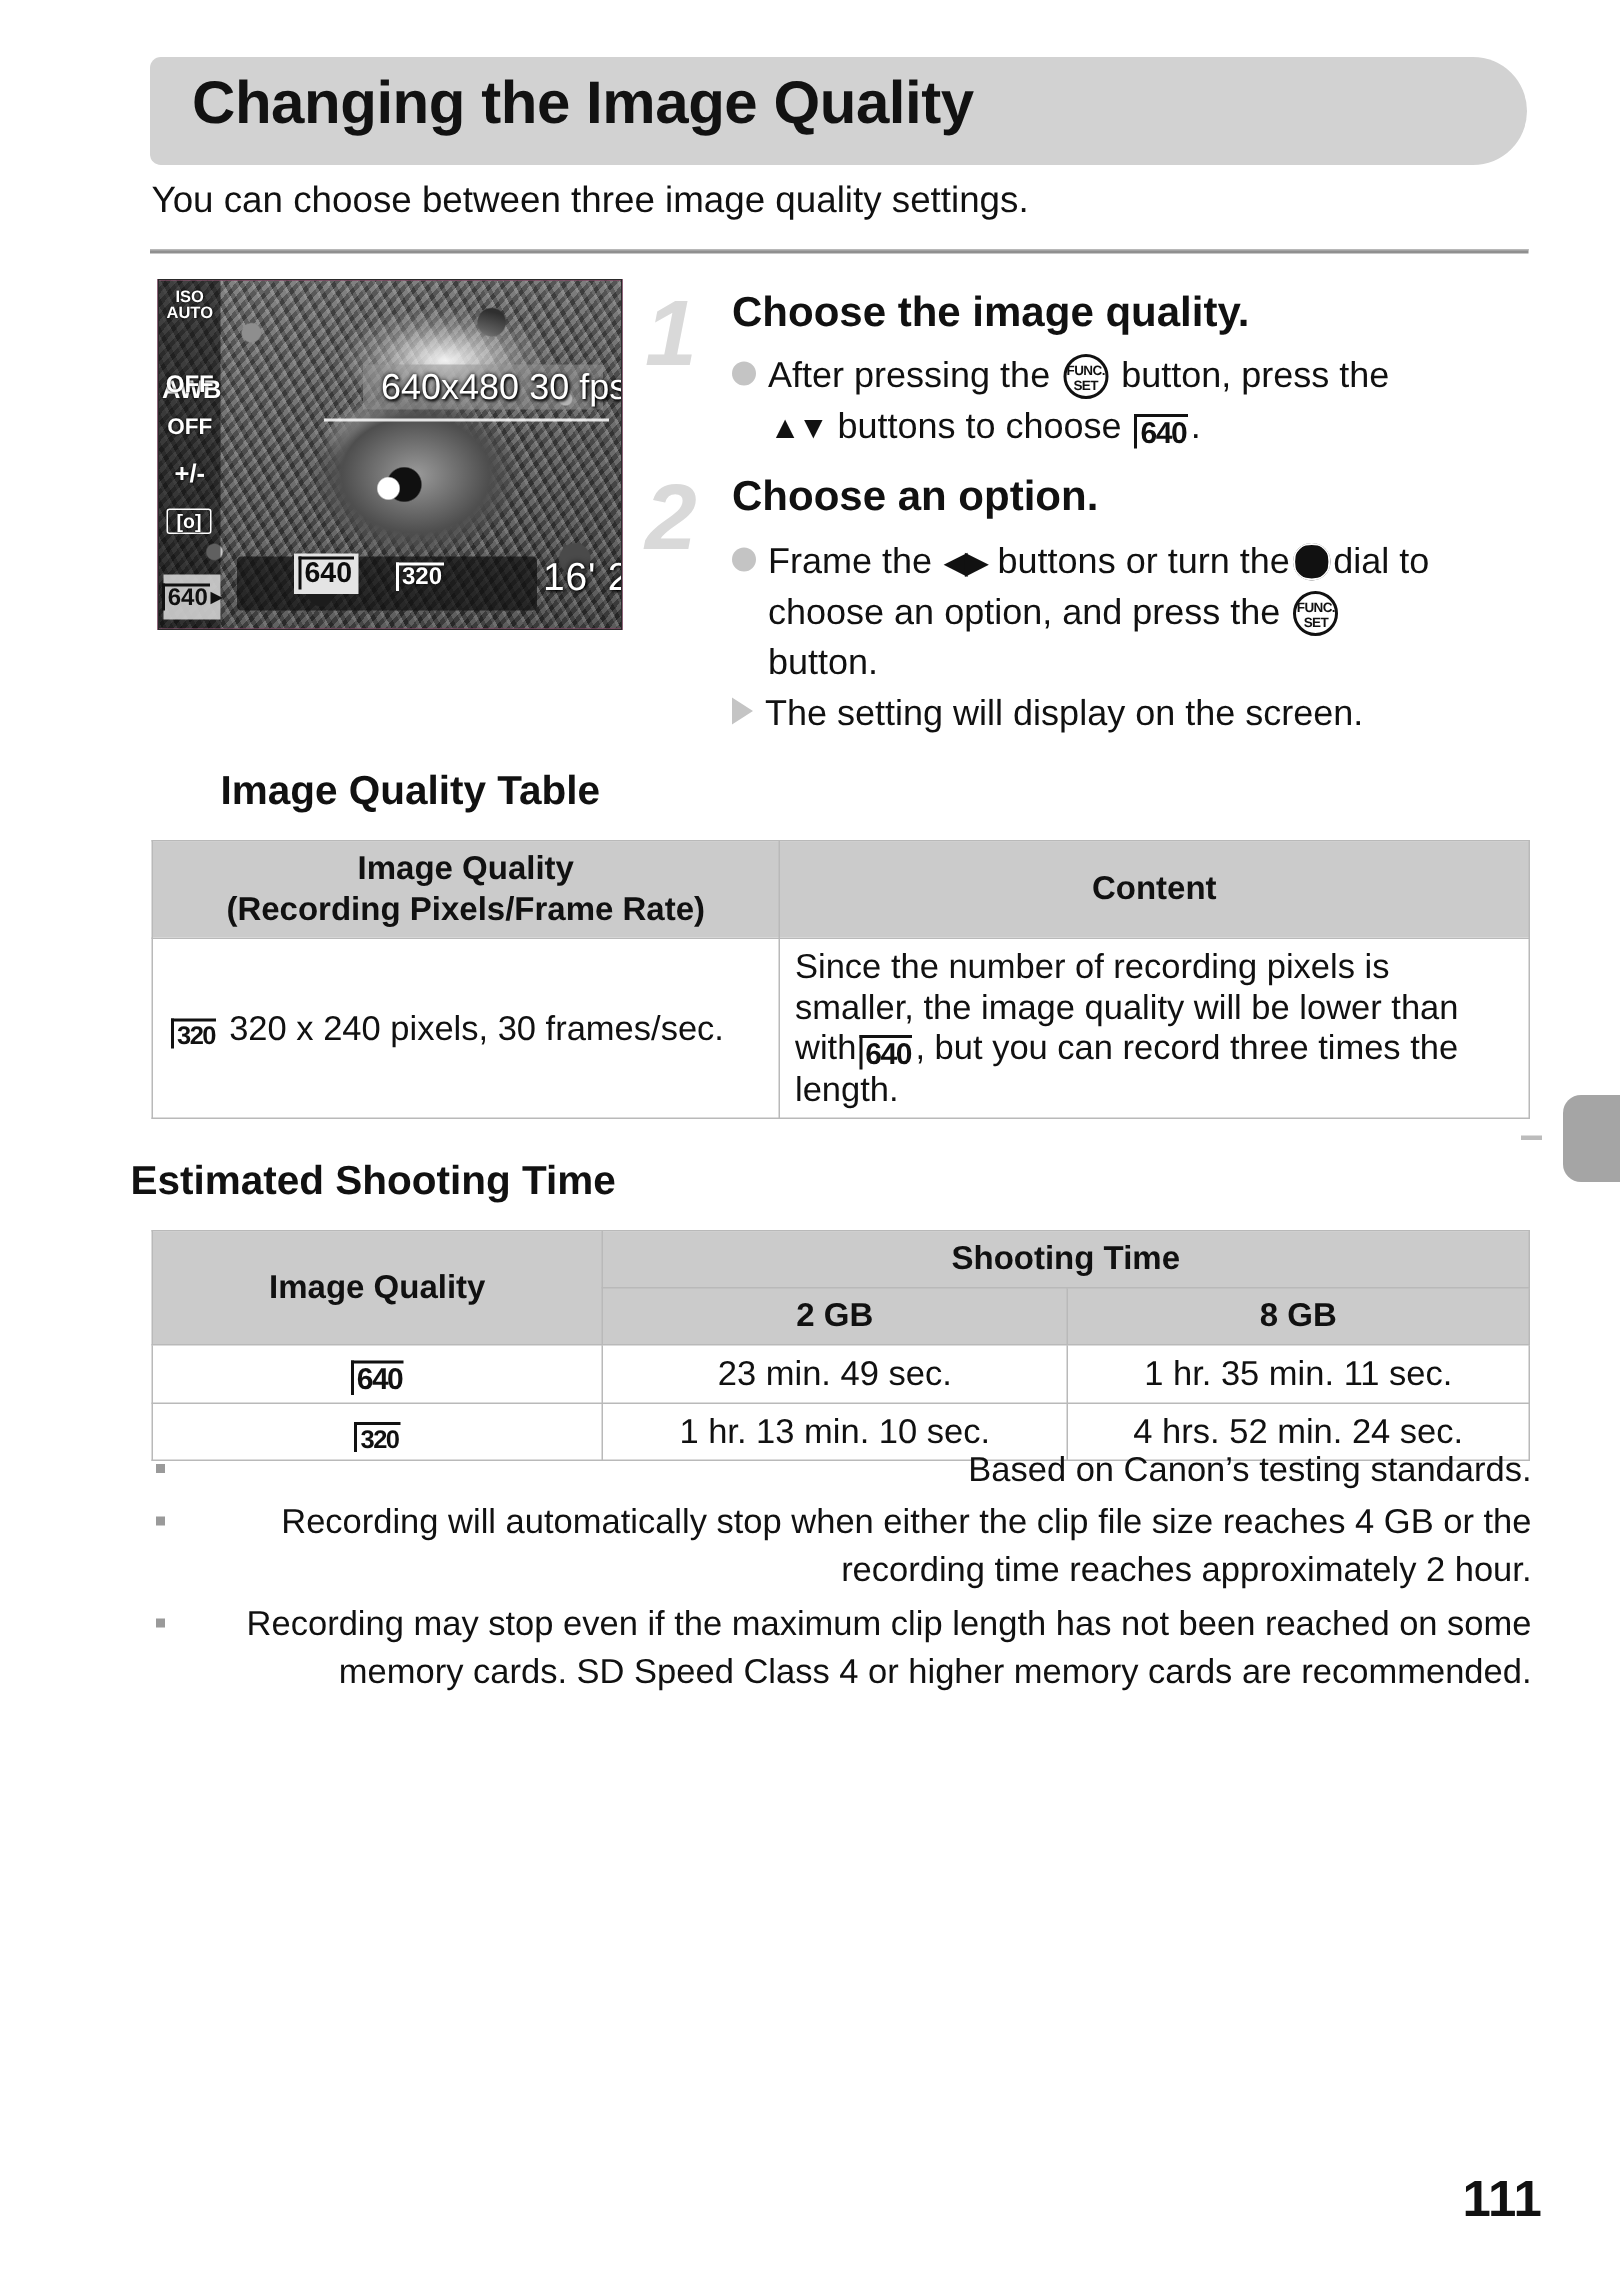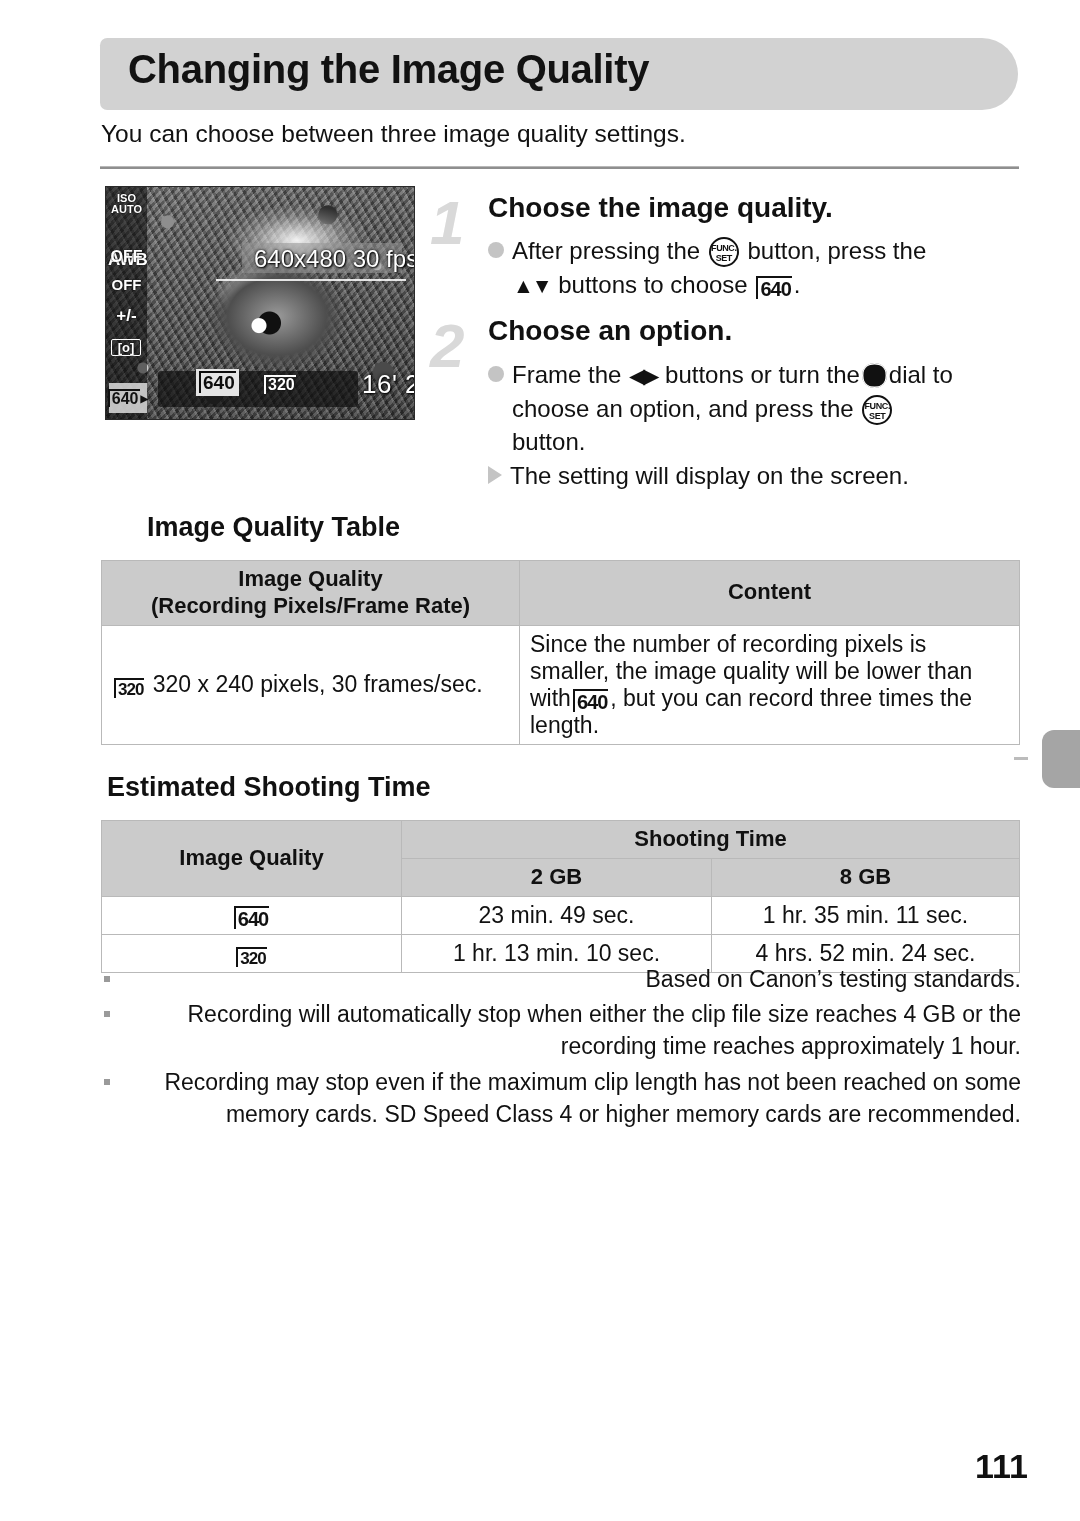--- a/index.html
+++ b/index.html
@@ -484,21 +484,21 @@
         <span class="ic-q small">320</span>
         <span>320 x 240 pixels, 30 frames/sec.</span>
       </td>
       <td>
         <span>Since the number of recording pixels is smaller, the image quality will be lower than with</span><span class="ic-q">640</span><span>, but you can record three times the length.</span>
       </td>
     </tr>
   </tbody>
     </table>
 
-  <div class="sec-head" style="left:107px; top:772px;">Estimated Shooting Time</div>
+  <div class="sec-head" style="left:87px; top:772px;">Estimated Shooting Time</div>
 
   <table class="tbl" style="left:101px; top:820px; width:919px;">
     <tbody>
         <tr>
       <th rowspan="2" style="width:300px;">Image Quality</th>
       <th colspan="2">Shooting Time</th>
     </tr>
     <tr>
       <th style="width:310px;">2 GB</th>
       <th>8 GB</th>
@@ -515,19 +515,19 @@
         <span class="ic-q small">320</span>
       </td>
       <td class="cell-center">1 hr. 13 min. 10 sec.</td>
       <td class="cell-center">4 hrs. 52 min. 24 sec.</td>
     </tr>
   </tbody>
     </table>
 
   <div class="notes">
     <div class="note-item">Based on Canon’s testing standards.</div>
-    <div class="note-item">Recording will automatically stop when either the clip file size reaches 4 GB or the recording time reaches approximately 1 hour.</div>
+    <div class="note-item">Recording will automatically stop when either the clip file size reaches 4 GB or the recording time reaches approximately 2 hour.</div>
     <div class="note-item">Recording may stop even if the maximum clip length has not been reached on some memory cards. SD Speed Class 4 or higher memory cards are recommended.</div>
   </div>
 
   <div class="page-num">111</div>
 
 </div>
 
 </body></html>

